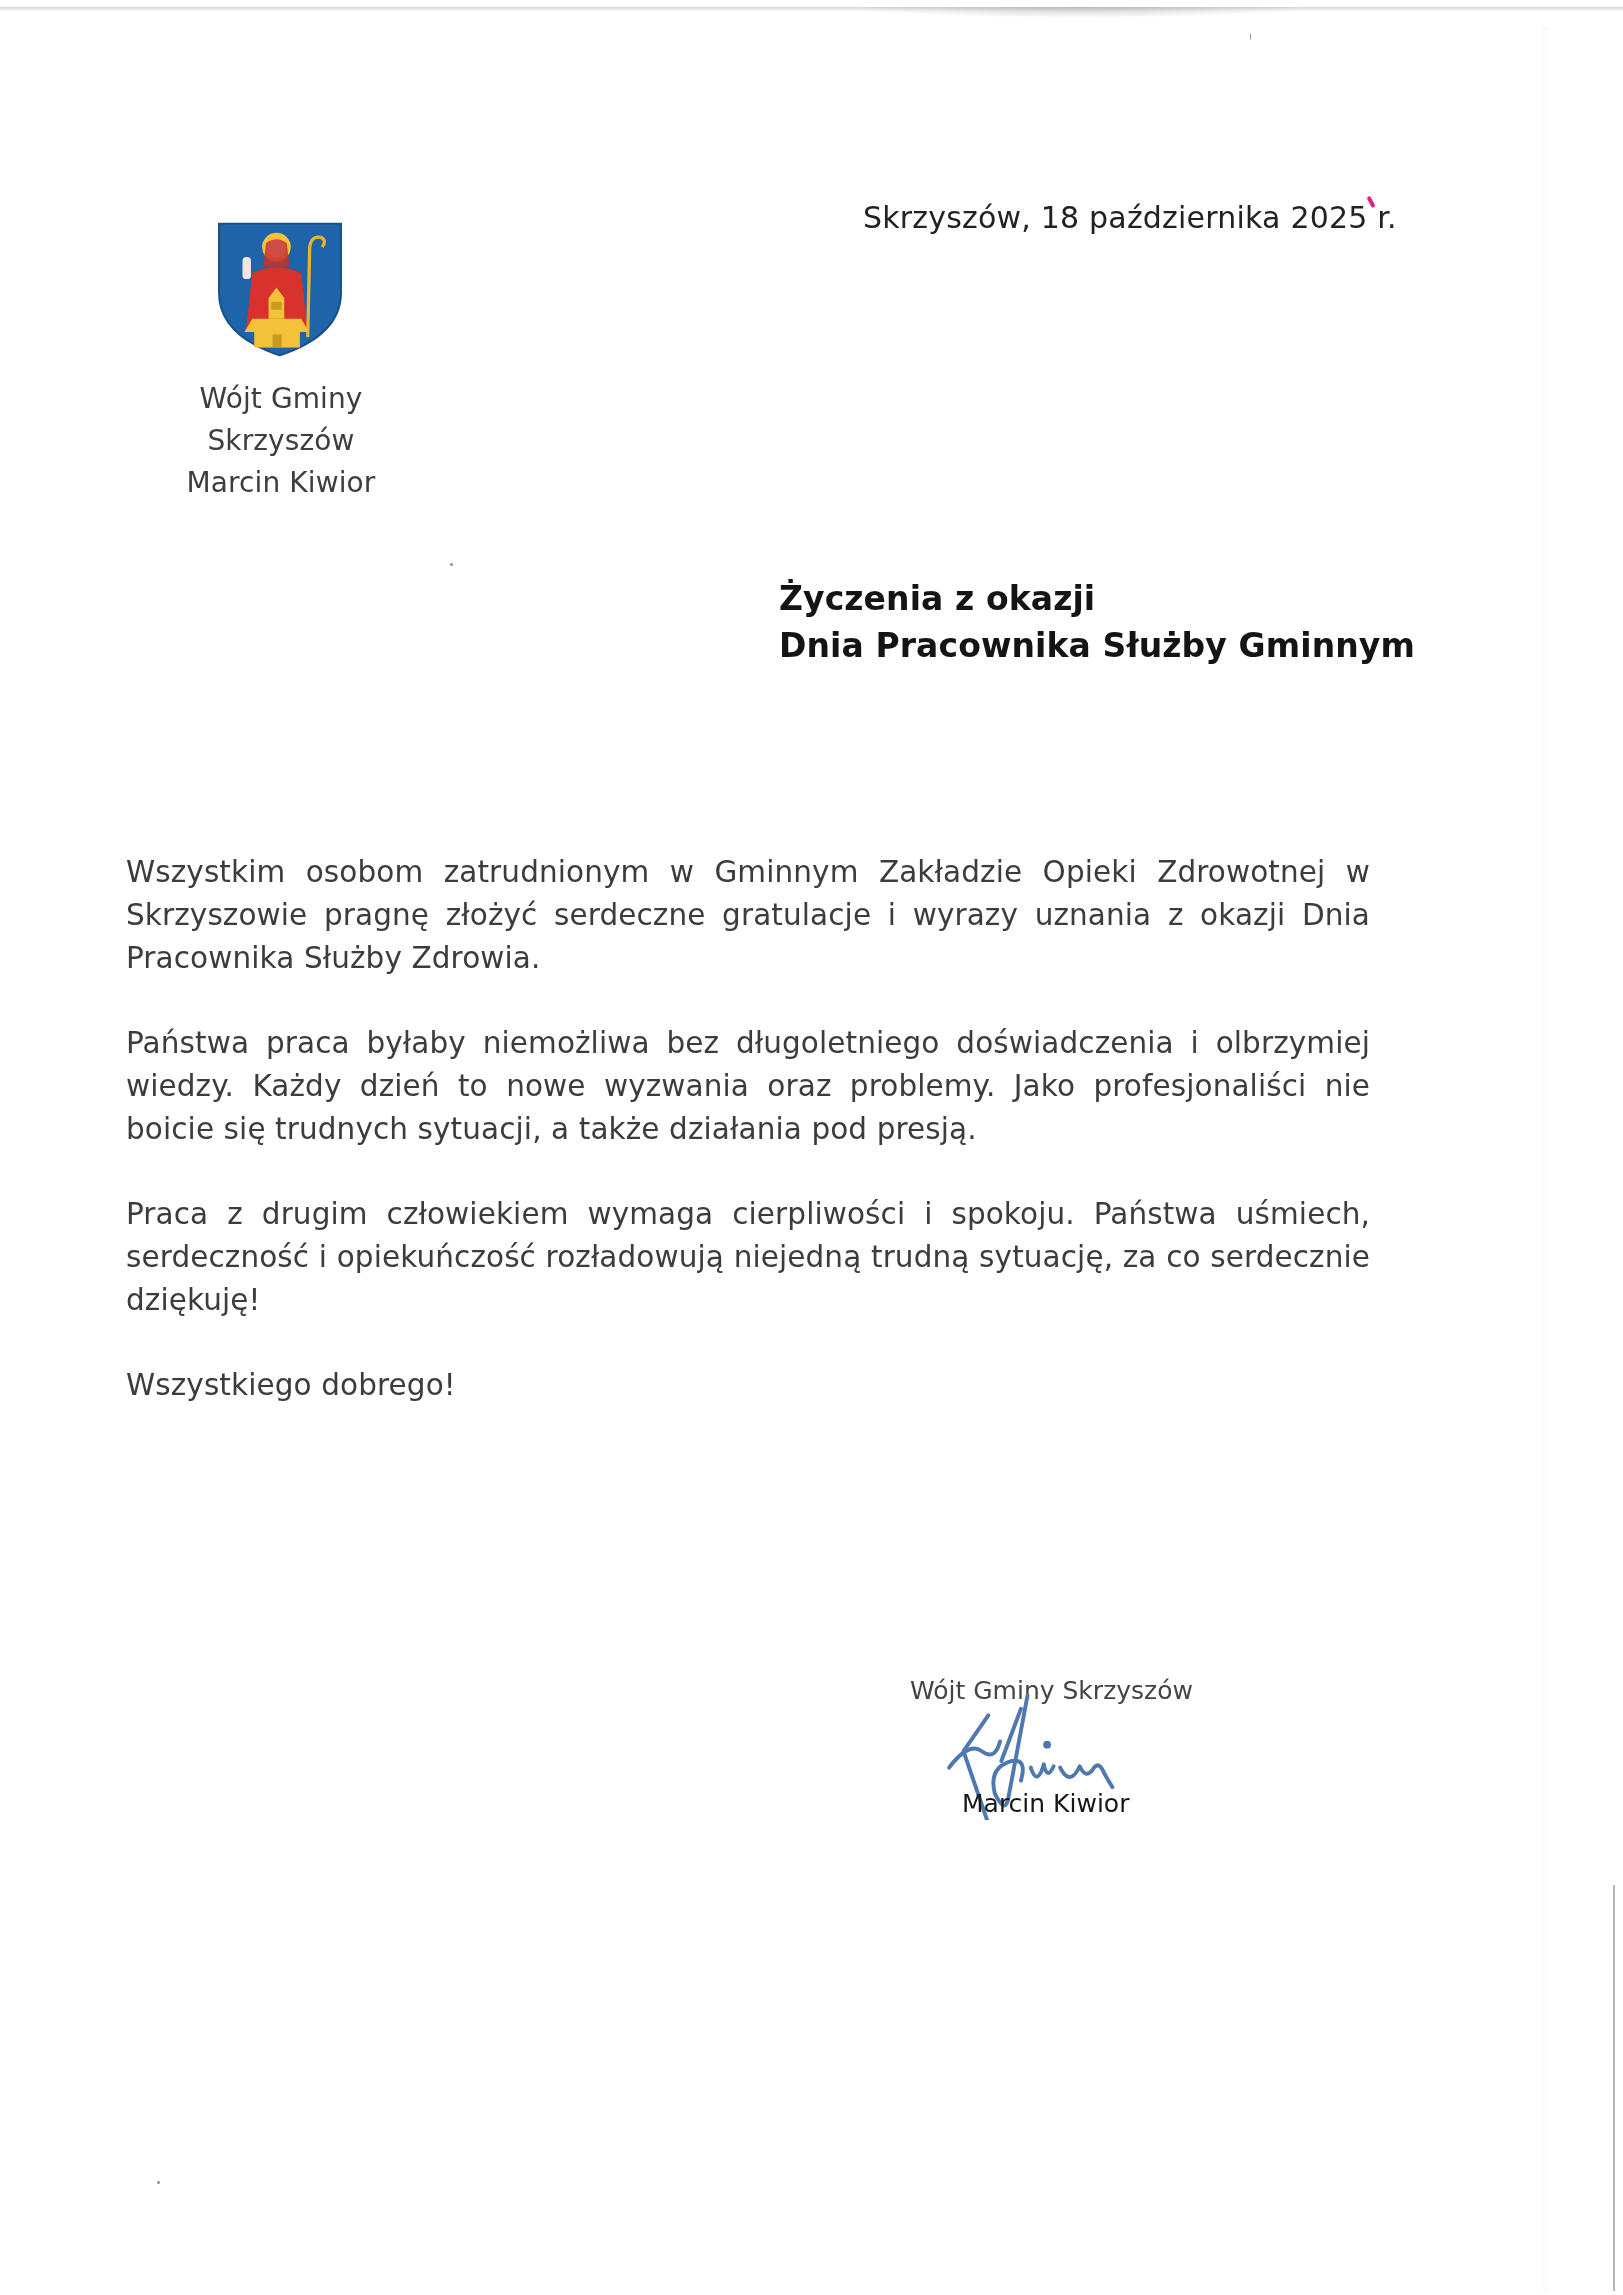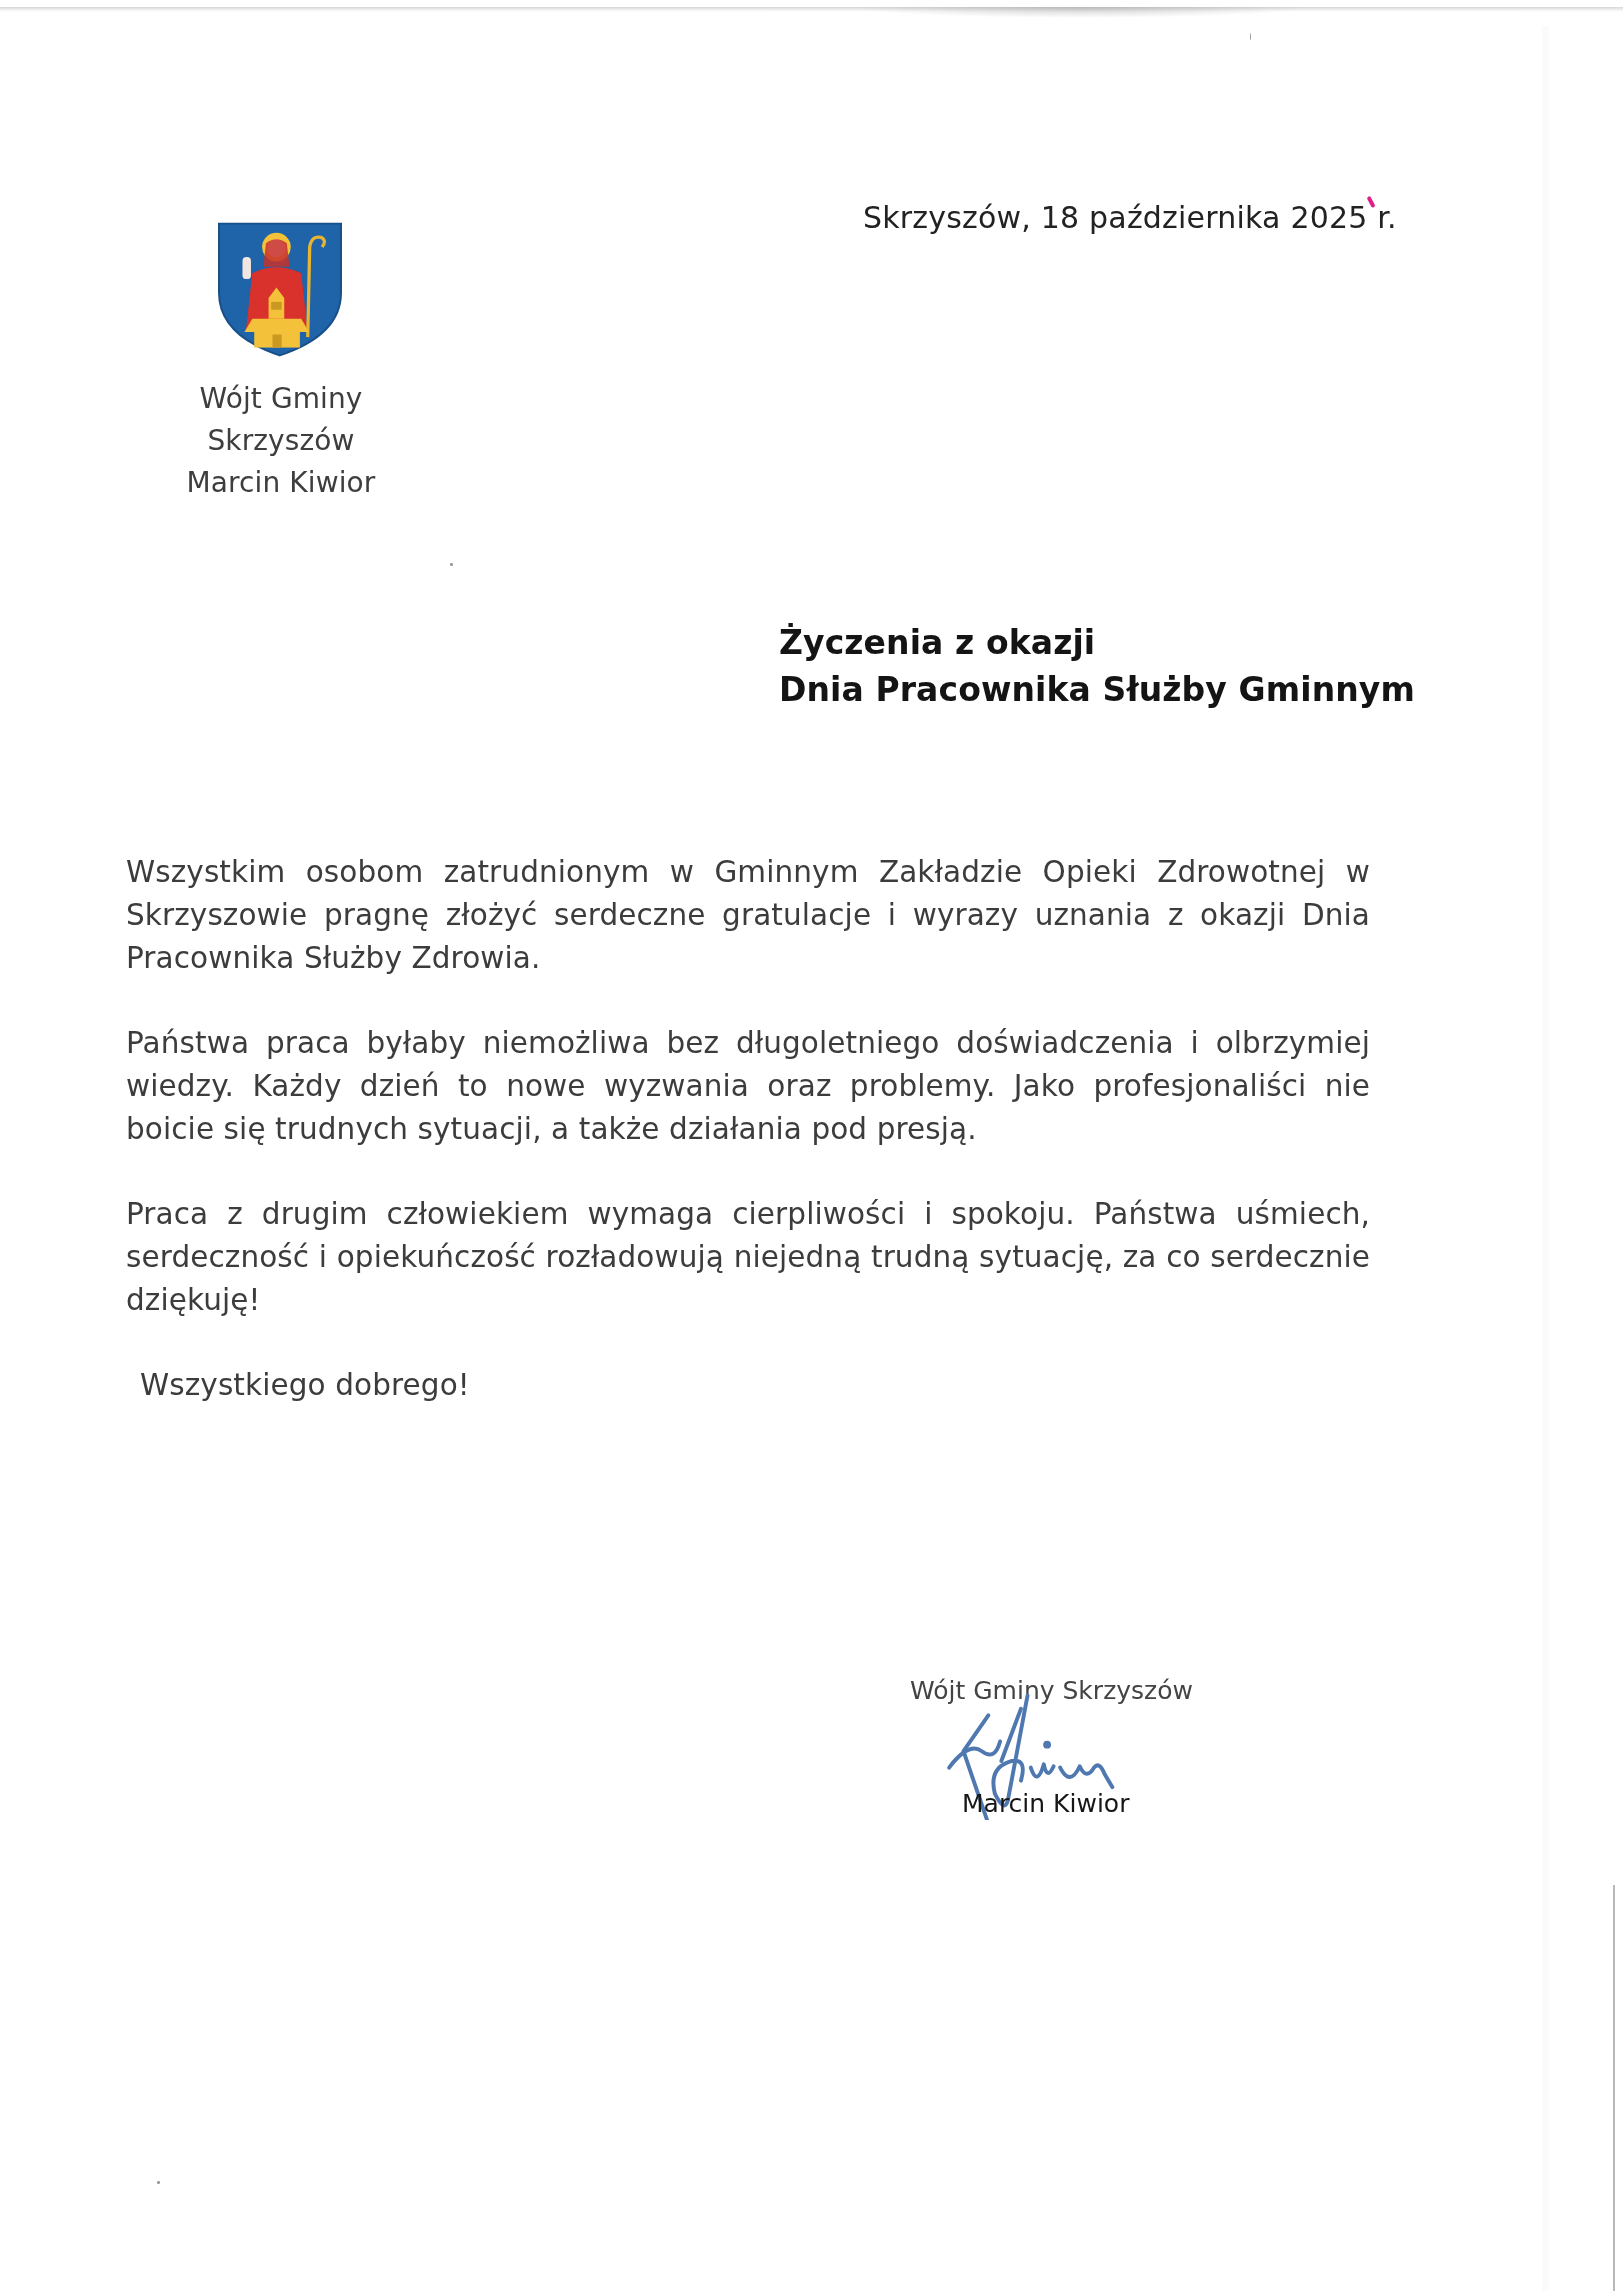--- a/index.html
+++ b/index.html
@@ -13,25 +13,25 @@
     .scan-right { position: absolute; left: 1613px; top: 1885px; width: 2px; height: 406px; background: #b8b8b8; }
     .scan-right-faint { position: absolute; left: 1542px; top: 26px; width: 6.5px; height: 2265px; background: #fbfbfb; }
 
     .crest { position: absolute; left: 216px; top: 221px; width: 128px; height: 137px; }
     .sender { position: absolute; left: 124px; top: 378px; width: 314px; text-align: center;
       font-size: 28px; line-height: 42px; color: #3e3e3e; letter-spacing: 0.1px; }
     .date { position: absolute; left: 863px; top: 200px; font-size: 30px; color: #222; white-space: nowrap; letter-spacing: 0.2px; text-align: right; }
     .pink-mark { position: absolute; left: 1369px; top: 196px; width: 3.9px; height: 11.8px; background: #e0208a;
       transform: rotate(-28deg); border-radius: 2px; }
 
-    .title { position: absolute; left: 779px; top: 575px; font-weight: bold; font-size: 33px; line-height: 47px; color: #141414; letter-spacing: 0.1px; margin-top: 44px; }
+    .title { position: absolute; left: 779px; top: 575px; font-weight: bold; font-size: 33px; line-height: 47px; color: #141414; letter-spacing: 0.1px; }
 
     .body-text { position: absolute; left: 126px; top: 839px; width: 1244px; font-size: 29.5px; line-height: 43px; color: #3c3c3c; }
     .body-text p { margin: 12px 0 42px 0; text-align: justify; letter-spacing: 0.1px; }
-    .body-text p.last { margin: 14px; }
+    .body-text p.last { margin: 0; }
 
     .sign { position: absolute; left: 910px; top: 1676px; width: 281px; height: 151px; }
     .sign-title { position: absolute; left: 0; top: 0; font-size: 25px; color: #444; white-space: nowrap; }
     .sign-name { position: absolute; left: 52px; top: 113px; font-size: 25px; color: #161616; white-space: nowrap; }
     .signature { position: absolute; left: 13px; top: 13px; width: 209px; height: 131px; }
     .dot { position: absolute; width: 2.6px; height: 2.6px; background: #999; border-radius: 50%; }
   </style>
 </head>
 <body>
 

